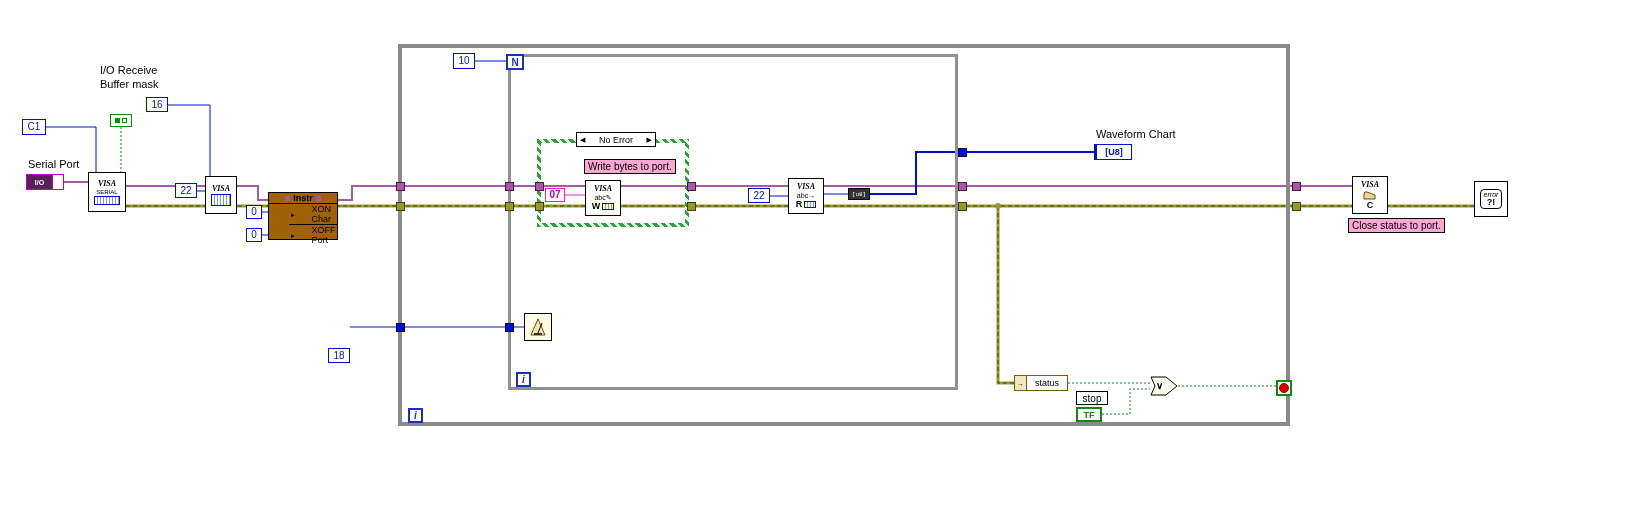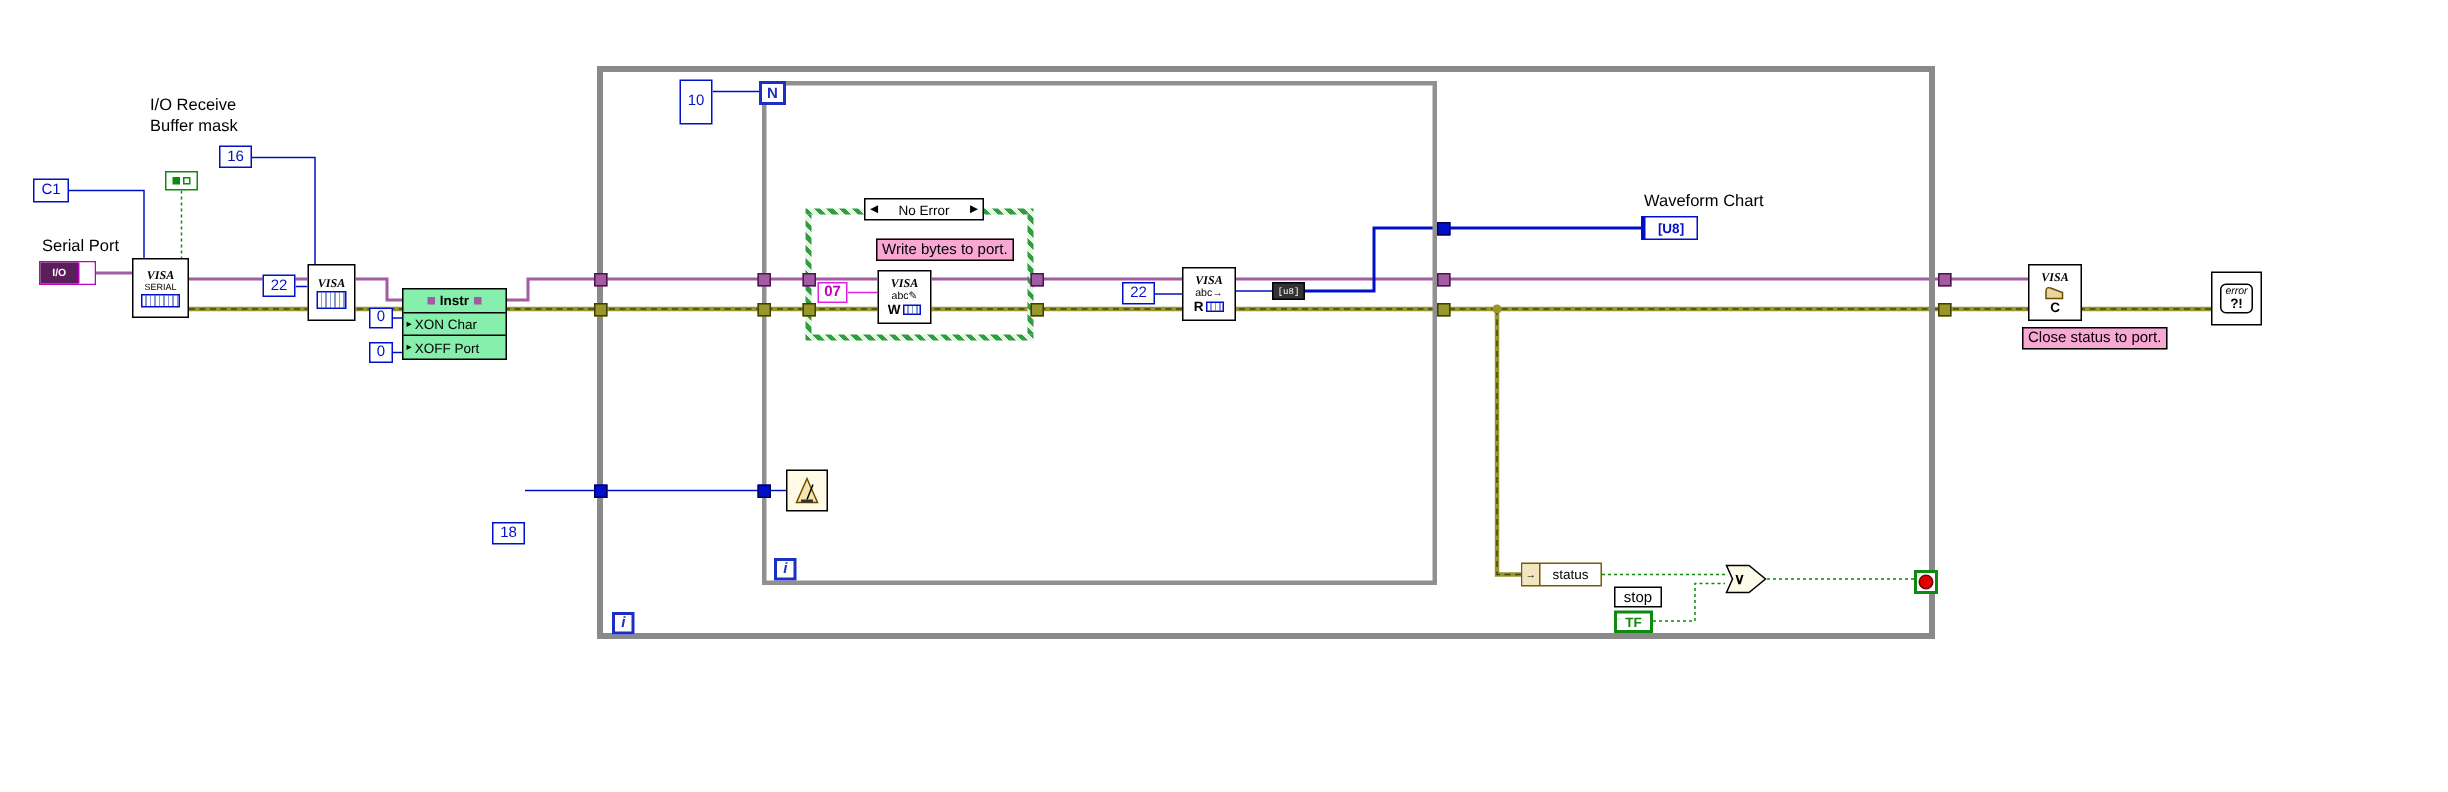--- a/index.html
+++ b/index.html
@@ -26,24 +26,24 @@
   .visa{font-family:"Liberation Serif",serif;font-style:italic;font-weight:bold;font-size:8px;line-height:1;color:#000;}
   .tiny{font-size:6px;line-height:1;color:#000;}
   .mid{font-size:7px;line-height:1;color:#000;}
   .letter{font-size:9px;font-weight:bold;line-height:1;color:#000;}
   .minio{box-sizing:border-box;border:1px solid #0010C8;background:
          repeating-linear-gradient(90deg,#ffffff 0 2px,#8899cc 2px 3px);}
   .iterm{position:absolute;z-index:3;box-sizing:border-box;border:2px solid #1B2FC4;background:#fff;
          color:#1B2FC4;font-weight:bold;font-size:10px;display:flex;align-items:center;justify-content:center;}
   .selbox{position:absolute;z-index:4;background:#fff;border:1px solid #000;font-size:9px;color:#000;
           display:flex;align-items:center;justify-content:space-between;padding:0 3px;box-sizing:border-box;}
-  .prop{position:absolute;z-index:3;border:1px solid #000;background:#86efac;box-sizing:border-box;
+  .prop{position:absolute;z-index:3;border:1px solid #000;background:#a16207;box-sizing:border-box;
         display:flex;flex-direction:column;font-size:9px;color:#000;}
   .prop .hd{flex:1;display:flex;align-items:center;justify-content:center;gap:3px;font-weight:bold;border-bottom:1px solid #000;}
-  .prop .rw{flex:1;display:flex;align-items:center;gap:2px;padding-left:2px;border-bottom:1px solid #000;}
+  .prop .rw{flex:1;display:flex;align-items:center;gap:17px;padding-left:2px;border-bottom:1px solid #000;margin-left:20px;}
   .prop .rw:last-child{border-bottom:none;}
   .prop .sq{width:5px;height:5px;background:#A35BA3;display:inline-block;}
   .arrow{color:#000;font-size:7px;line-height:1;}
   .ub{position:absolute;z-index:3;box-sizing:border-box;border:1px solid #7a5c00;background:#fff;
       display:flex;align-items:stretch;font-size:9px;color:#000;}
   .ub .ar{width:11px;display:flex;align-items:center;justify-content:center;border-right:1px solid #7a5c00;
           background:#f1e6c0;font-size:7px;}
   .ub .fx{flex:1;display:flex;align-items:center;justify-content:center;}
   .tfterm{position:absolute;z-index:3;box-sizing:border-box;border:2px solid #0E8A0E;background:#fff;
           color:#0E8A0E;font-weight:bold;font-size:9px;display:flex;align-items:center;justify-content:center;}
@@ -178,21 +178,21 @@
     </div>
     <div class="rw">
       <span class="arrow">▸</span>
       <span>XOFF Port</span>
     </div>
   </div>
 
   <div class="const" style="left:246px;top:205px;width:16px;height:14px;">0</div>
   <div class="const" style="left:246px;top:228px;width:16px;height:14px;">0</div>
 
-  <div class="const" style="left:453px;top:53px;width:22px;height:30px;">10</div>
+  <div class="const" style="left:453px;top:53px;width:22px;height:16px;">10</div>
   <div class="iterm" style="left:506px;top:54px;width:18px;height:16px;z-index:4;">N</div>
   <div class="iterm" style="left:516px;top:372px;width:15px;height:15px;font-style:italic;">i</div>
   <div class="iterm" style="left:408px;top:408px;width:15px;height:15px;font-style:italic;">i</div>
 
   <div class="ylabel" style="left:584px;top:159px;">Write bytes to port.</div>
 
   <div class="const" style="left:545px;top:188px;width:20px;height:14px;border-color:#E020E0;color:#C000C0;font-weight:bold;">07</div>
 
   <div class="icon" style="left:585px;top:180px;width:36px;height:36px;">
     <span class="visa">VISA</span>

